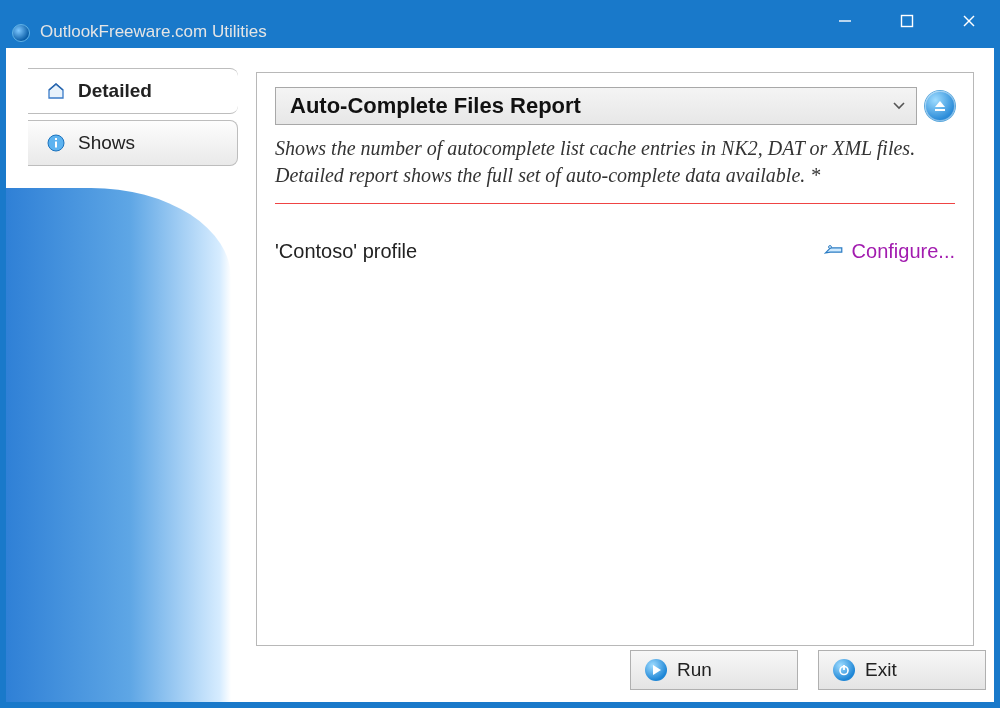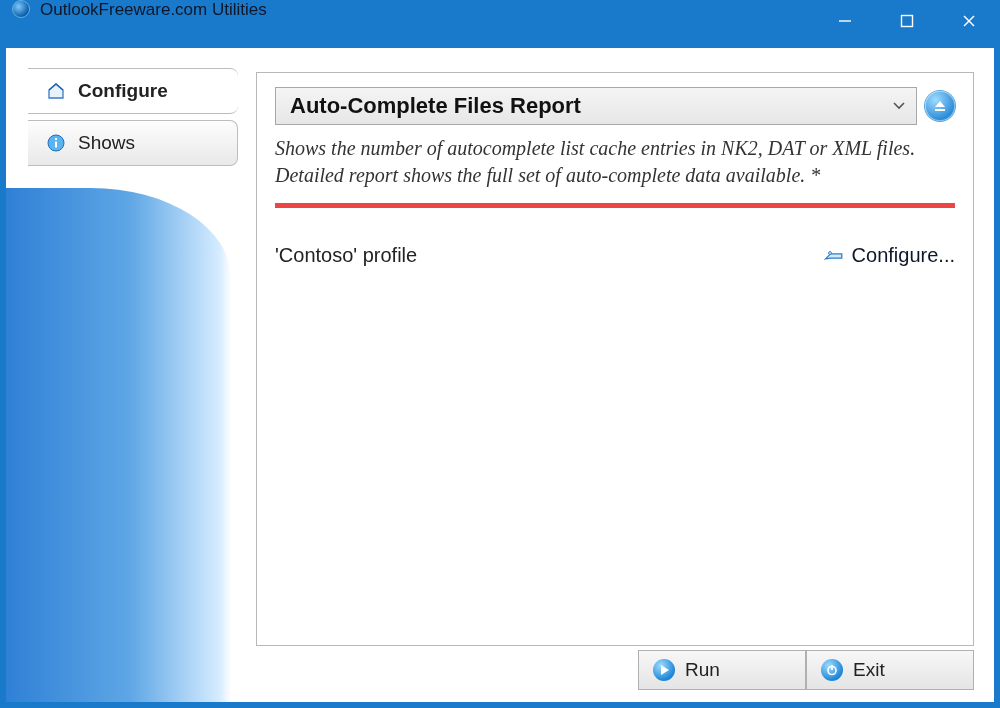--- a/index.html
+++ b/index.html
@@ -9,22 +9,22 @@
     width: 1000px;
     height: 708px;
     overflow: hidden;
   }
 
   
   .titlebar {
     height: 42px;
     background: #1979ca;
     display: flex;
-    align-items: flex-start;
-    color: #0f172a;
+    align-items: flex-end;
+    color: #e5e5e5;
     font-size: 17px;
     padding-left: 12px;
   }
   .titlebar .app-icon {
     width: 18px; height: 18px;
     border-radius: 50%;
     background: radial-gradient(circle at 35% 35%, #7ec8ff, #0a5ea8 70%);
     margin-right: 10px;
     border: 1px solid #5fb2e6;
   }
@@ -143,48 +143,48 @@
   }
 
   .description {
     margin-top: 10px;
     font-family: Georgia, "Times New Roman", serif;
     font-style: italic;
     font-size: 20px;
     color: #333;
     line-height: 1.35;
     padding-bottom: 14px;
-    border-bottom: 5px solid #ef4444;
+    border-bottom: 1px solid #ef4444;
   }
 
   .content-row {
     display: flex;
     justify-content: space-between;
     align-items: center;
     margin-top: 36px;
     font-size: 20px;
     color: #222;
   }
   .configure-link {
     display: flex;
-    align-items: center;
     gap: 8px;
-    color: #0f172a;
+    color: #a21caf;
     cursor: pointer;
   }
   .tag-icon {
     width: 20px; height: 20px;
   }
 
   
   .bottom-bar {
     position: absolute;
-    right: 20px;
+    right: 8px;
     bottom: 12px;
     display: flex;
+    gap: 20px;
     z-index: 2;
   }
   .btn {
     width: 168px;
     height: 40px;
     border: 1px solid #b0b0b0;
     background: linear-gradient(#f7f7f7, #e4e4e4);
     display: flex;
     align-items: center;
     padding-left: 14px;
@@ -236,21 +236,21 @@
     <div class="blue-band"></div>
 
     <div class="sidebar">
       <div class="side-tab active">
         <span class="side-icon">
           <svg width="20" height="20" viewBox="0 0 20 20">
             <path d="M3 9 L10 3 L17 9 L17 17 L3 17 Z" fill="#e8f2fb" stroke="#3a7bc8" stroke-width="1.3"></path>
             <path d="M3 9 L10 3 L17 9" fill="none" stroke="#2a66ad" stroke-width="1.6"></path>
           </svg>
         </span>
-        <span>Configure</span>
+        <span>Detailed</span>
       </div>
       <div class="side-tab inactive">
         <span class="side-icon">
           <svg width="20" height="20" viewBox="0 0 20 20">
             <circle cx="10" cy="10" r="8" fill="#5db3f0" stroke="#1b72bd" stroke-width="1"></circle>
             <rect x="9" y="8.5" width="2" height="6" fill="#fff"></rect>
             <rect x="9" y="5" width="2" height="2" fill="#fff"></rect>
           </svg>
         </span>
         <span>Shows</span>

